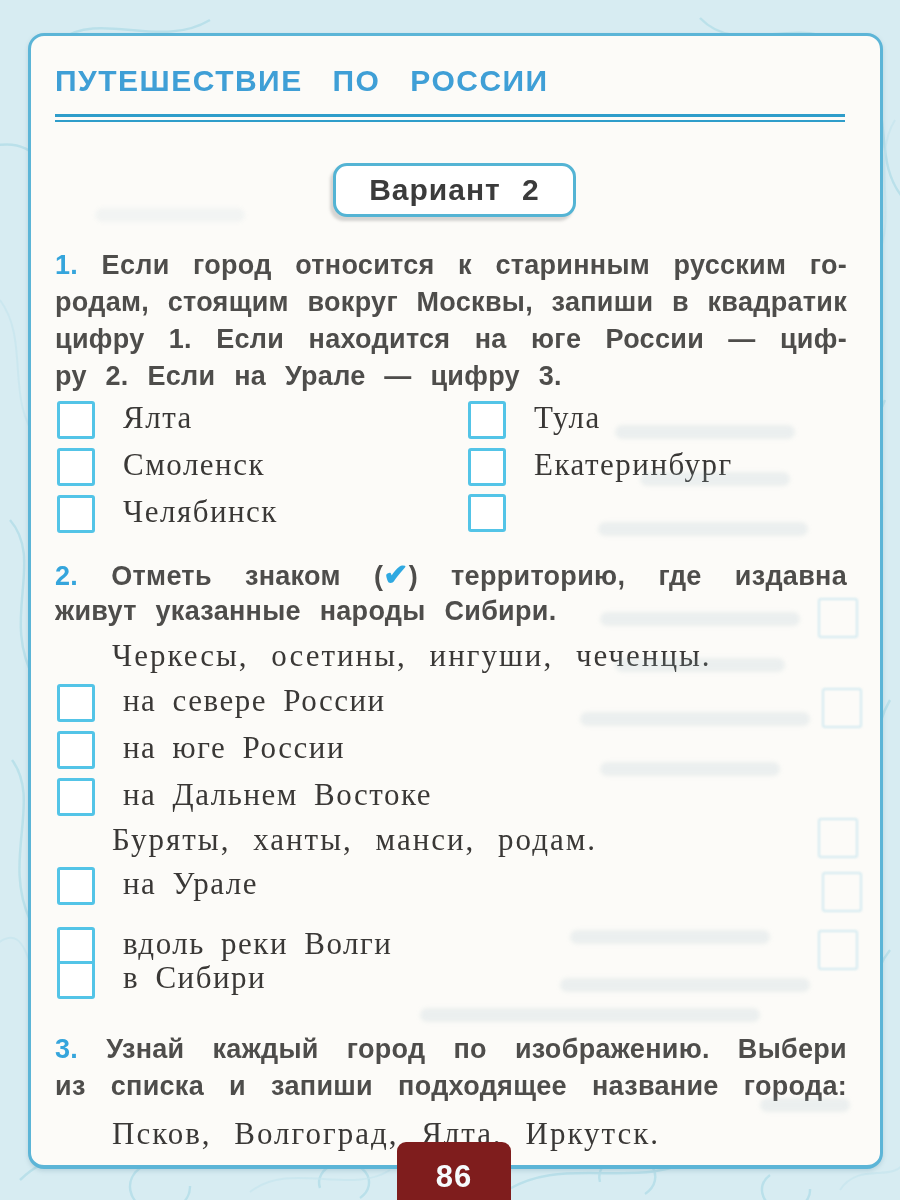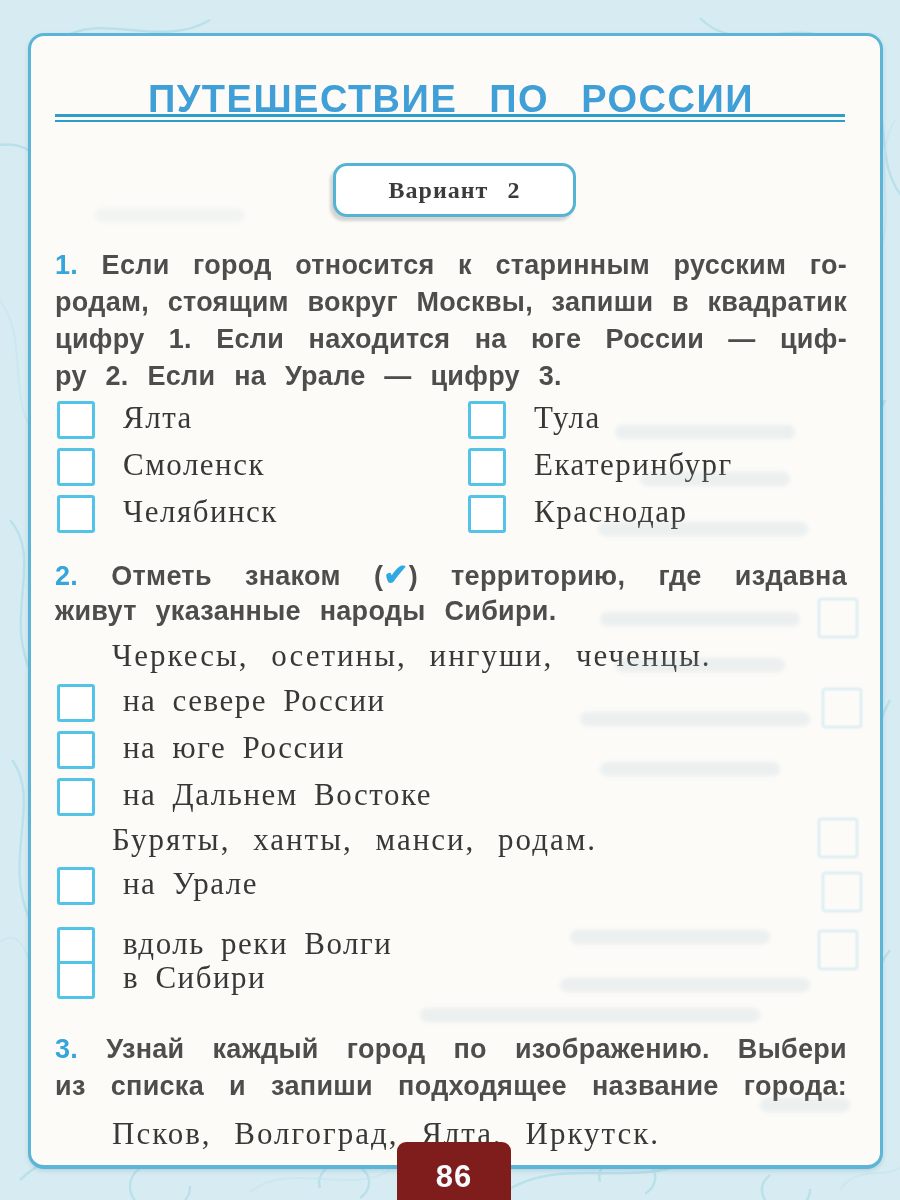--- a/index.html
+++ b/index.html
@@ -5,31 +5,31 @@
   html,body{margin:0;padding:0;}
   #stage{position:relative;width:900px;height:1200px;background:#d7ecf2;overflow:hidden;
          font-family:"Liberation Sans",sans-serif;}
   #bgpattern{position:absolute;left:0;top:0;width:900px;height:1200px;}
 
   
   .card{position:absolute;left:28px;top:33px;width:849px;height:1129px;background:#fcfbf8;
         border:3px solid #5cb5d7;border-bottom-width:4px;border-radius:16px;
         box-shadow:0 2px 4px rgba(90,140,160,.25);}
 
-  .page-title{position:absolute;left:55px;top:78px;width:792px;text-align:center;
-        font-size:38px;font-weight:bold;color:#3f9fd6;letter-spacing:1.5px;word-spacing:20px;
+  .page-title{position:absolute;left:55px;top:64px;width:792px;text-align:left;
+        font-size:30px;font-weight:bold;color:#3f9fd6;letter-spacing:1.5px;word-spacing:20px;
         white-space:nowrap;}
   .title-rule{position:absolute;left:55px;top:114px;width:790px;height:3px;
         border-top:3px solid #2f9dca;border-bottom:2px solid #2f9dca;}
 
   .variant-box{position:absolute;left:333px;top:163px;width:243px;height:54px;background:#fff;
         border:3px solid #54b4d4;border-radius:14px;box-sizing:border-box;
         box-shadow:-3px 4px 3px rgba(110,110,110,.28);
         display:flex;align-items:center;justify-content:center;}
-  .variant-box span{font-size:24px;font-weight:bold;color:#3b3b3b;word-spacing:12px;letter-spacing:1px;font-family:Liberation Serif, serif;}
+  .variant-box span{font-size:30px;font-weight:bold;color:#3b3b3b;word-spacing:12px;letter-spacing:1px;}
 
   
   .qblock{position:absolute;left:55px;width:792px;font-weight:bold;font-size:27px;color:#4e4d4b;}
   .jline{line-height:37px;height:37px;text-align:justify;text-align-last:justify;overflow:hidden;
         letter-spacing:.3px;}
   .jline.lastline{text-align-last:left;word-spacing:11px;}
   .qnum{color:#35a5dc;}
   .check-glyph{color:#2fa9e1;font-size:30px;}
 
   
@@ -118,21 +118,20 @@
   <div class="optrow" style="left:468px;top:400px;">
     <span class="cb"></span>
     <span class="optlbl">Тула</span>
   </div>
   <div class="optrow" style="left:468px;top:447px;align-items:center;">
     <span class="cb"></span>
     <span class="optlbl">Екатеринбург</span>
   </div>
   <div class="optrow" style="left:468px;top:494px;">
     <span class="cb"></span>
-    <span class="optlbl">Краснодар</span>
   </div>
 
   <div class="qblock" style="top:556px;">
     <div class="jline"><span class="qnum">2.</span> <span>Отметь знаком (</span><span class="check-glyph">✔</span><span>) территорию, где издавна</span></div>
     <div class="jline lastline">живут указанные народы Сибири.</div>
   </div>
 
   <div class="wordlist" style="top:638px;">Черкесы, осетины, ингуши, чеченцы.</div>
 
   <div class="optrow" style="left:57px;top:683px;">

